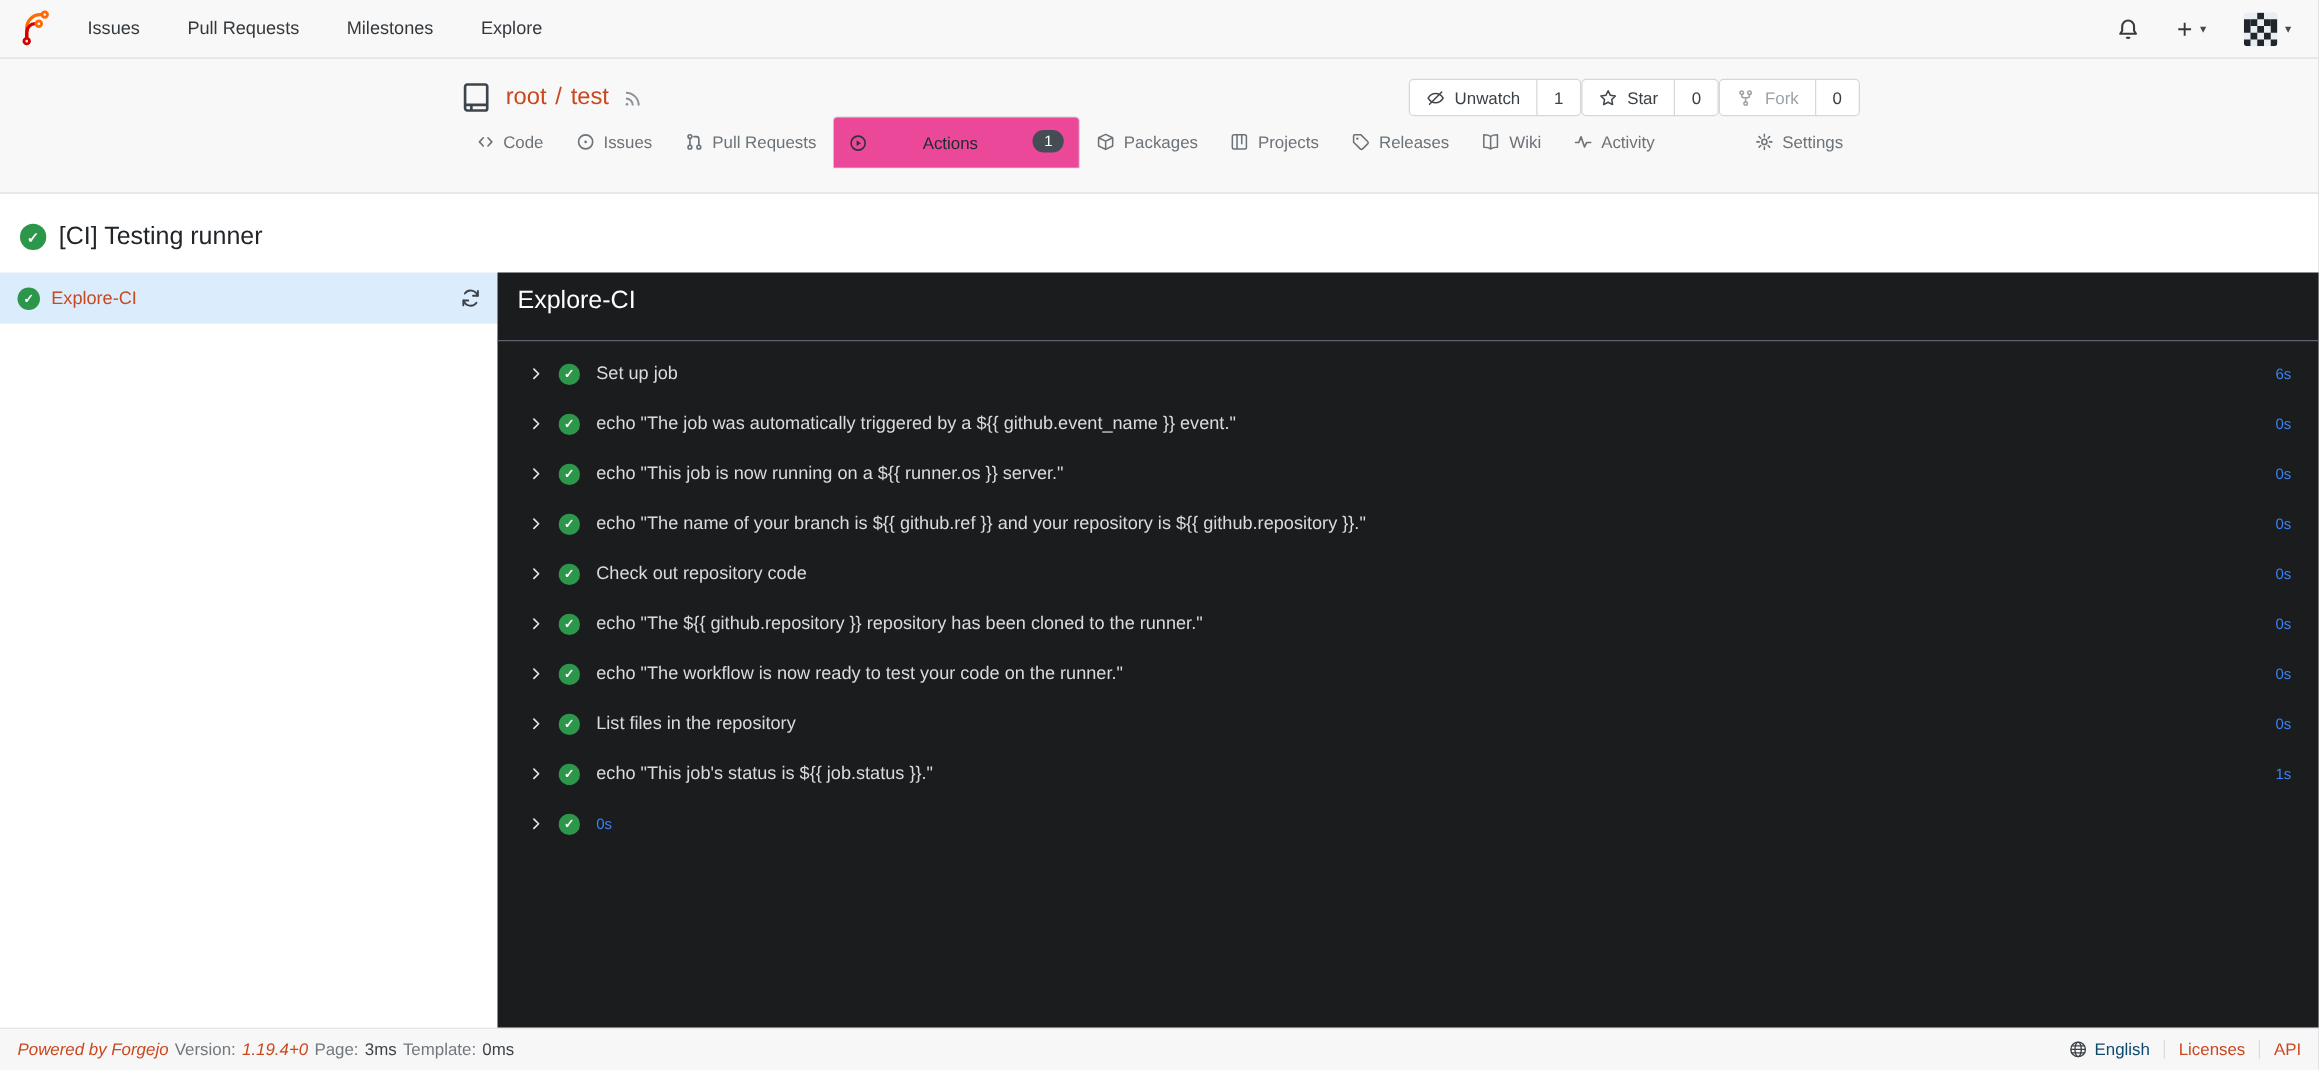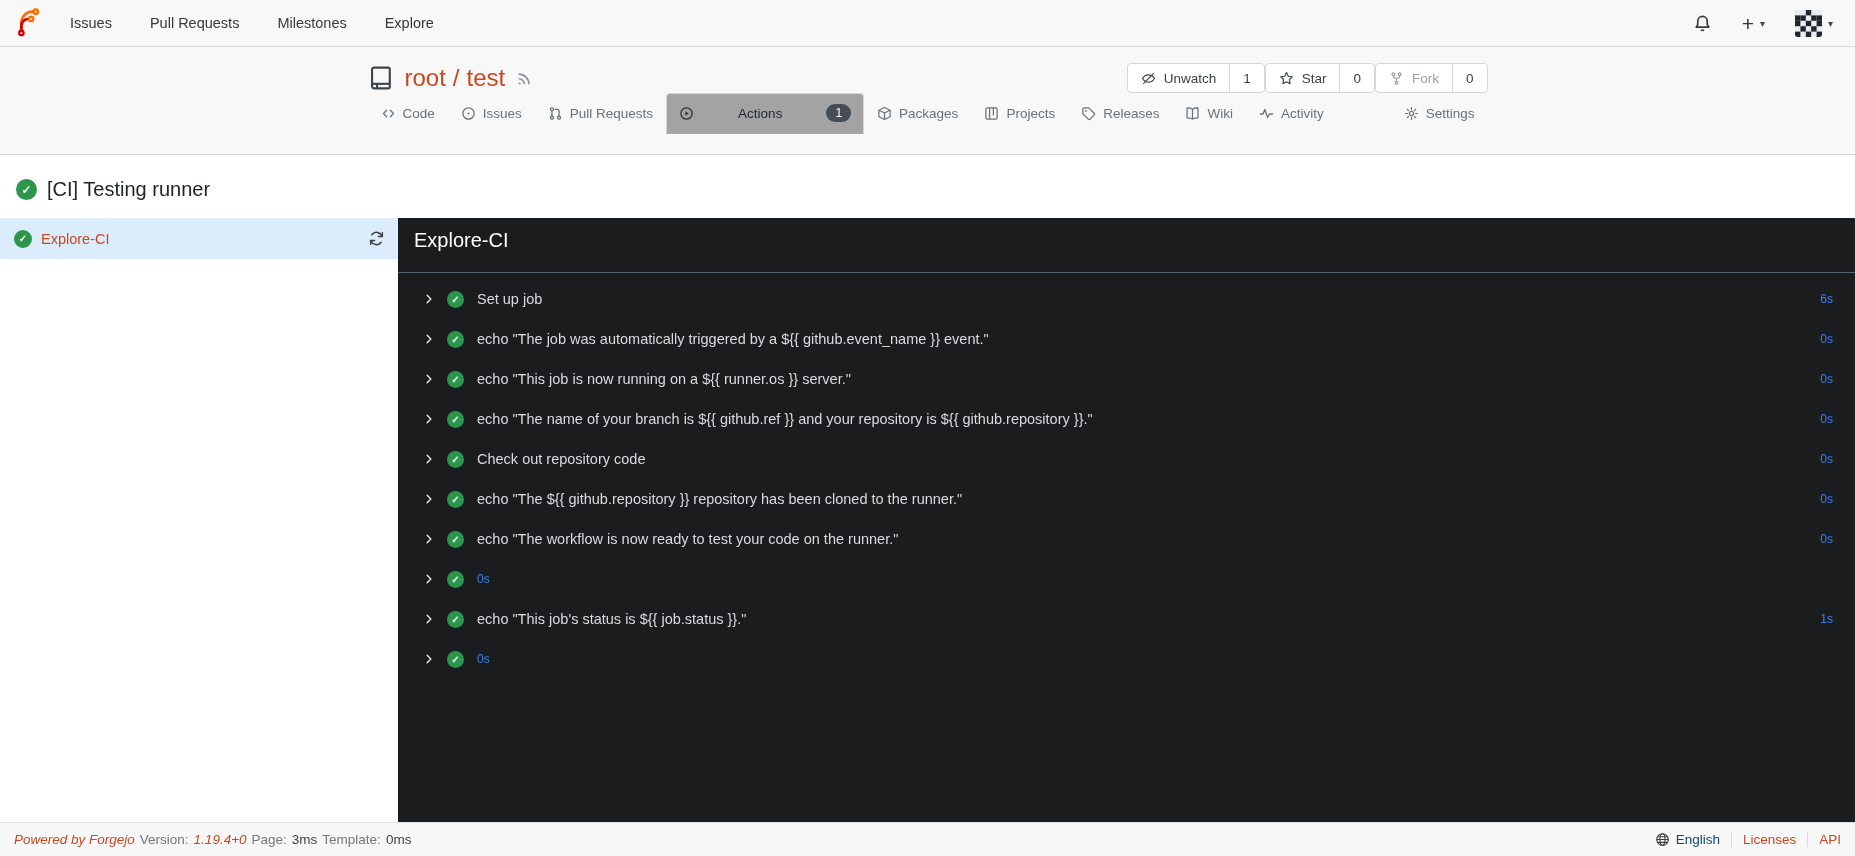--- a/index.html
+++ b/index.html
@@ -26,41 +26,41 @@
   .avatar { width:27px; height:27px; border-radius:3px; overflow:hidden; background:#e9eef2; }
 
   
   .repo-header {
     height:108px; background:#f8f8f8; border-bottom:1px solid #d4d5d7;
     display:flex; flex-direction:column;
   }
   .container { width:1120px; margin:0 auto; }
   .repo-title-row { display:flex; align-items:center; padding-top:16px; }
   .repo-icon { color:#3e444b; margin-right:11px; }
-  .repo-name { font-size:24px; display:flex; align-items:center; gap:7px; }
+  .repo-name { font-size:19px; display:flex; align-items:center; gap:7px; }
   .repo-link { color:#c9481f; cursor:pointer; }
   .repo-slash { color:#c9481f; }
   .rss-icon { color:#8d9298; margin-left:11px; cursor:pointer; }
   .repo-buttons { margin-left:auto; display:flex; }
   .btn-group {
     display:flex; border:1px solid #d6d7d9; border-radius:4px; overflow:hidden;
     background:#ffffff; font-size:13.5px; color:#3b4045; height:30px; align-items:stretch;
   }
   .btn-main { display:flex; align-items:center; gap:8px; padding:0 13px; cursor:pointer; }
   .btn-count { border-left:1px solid #d6d7d9; display:flex; align-items:center; padding:0 13px; cursor:pointer; }
   .btn-group.disabled .btn-main { color:#9ba1a6; cursor:default; }
   .btn-icon { color:#41464c; }
   .btn-group.disabled .btn-icon { color:#9ba1a6; }
 
   
   .tabs-row { display:flex; align-items:flex-end; margin-top:auto; font-size:13.5px; color:#6b7278; }
-  .tab { display:flex; align-items:center; gap:7px; padding:10px 12px 12px; cursor:pointer; border:1px solid transparent; }
+  .tab { display:flex; align-items:flex-end; gap:7px; padding:10px 12px 12px; cursor:pointer; border:1px solid transparent; }
   .tab .t-icon { color:#6b7278; }
   .tab.active {
-    background:#a3a3a3; border:1px solid #d5d6d8; border-bottom:1px solid #ffffff;
+    background:#ec4899; border:1px solid #d5d6d8; border-bottom:1px solid #ffffff;
     border-radius:4px 4px 0 0; margin-bottom:-1px; color:#24292f; position:relative; z-index:2;gap:44px;
   }
   .tab.active .t-icon { color:#2e3338; }
   .tab-badge { background:#454c53; color:#ffffff; font-size:12px; border-radius:10px; padding:2px 9px; line-height:1.2; }
   .tab-settings { margin-left:auto; }
 
   
   .run-title {
     height:63px; display:flex; align-items:center; gap:10px;
     padding:6px 16px 0; font-size:20px; color:#212529; background:#ffffff;
@@ -418,20 +418,21 @@
         <span class="step-name">echo "The workflow is now ready to test your code on the runner."</span>
         <span class="step-duration">0s</span>
       </div>
       <div class="step-row">
         <span class="step-chevron">
             <svg viewBox="0 0 16 16" width="12" height="12" fill="none" stroke="currentColor" stroke-width="1.8" stroke-linecap="round" stroke-linejoin="round">
               <path d="M5.5 3l5 5-5 5"></path>
             </svg>
           </span>
         <span class="check check-16 step-check">✓</span>
+        <span class="step-name">List files in the repository</span>
         <span class="step-duration">0s</span>
       </div>
       <div class="step-row">
         <span class="step-chevron">
             <svg viewBox="0 0 16 16" width="12" height="12" fill="none" stroke="currentColor" stroke-width="1.8" stroke-linecap="round" stroke-linejoin="round">
               <path d="M5.5 3l5 5-5 5"></path>
             </svg>
           </span>
         <span class="check check-16 step-check">✓</span>
         <span class="step-name">echo "This job's status is ${{ job.status }}."</span>

